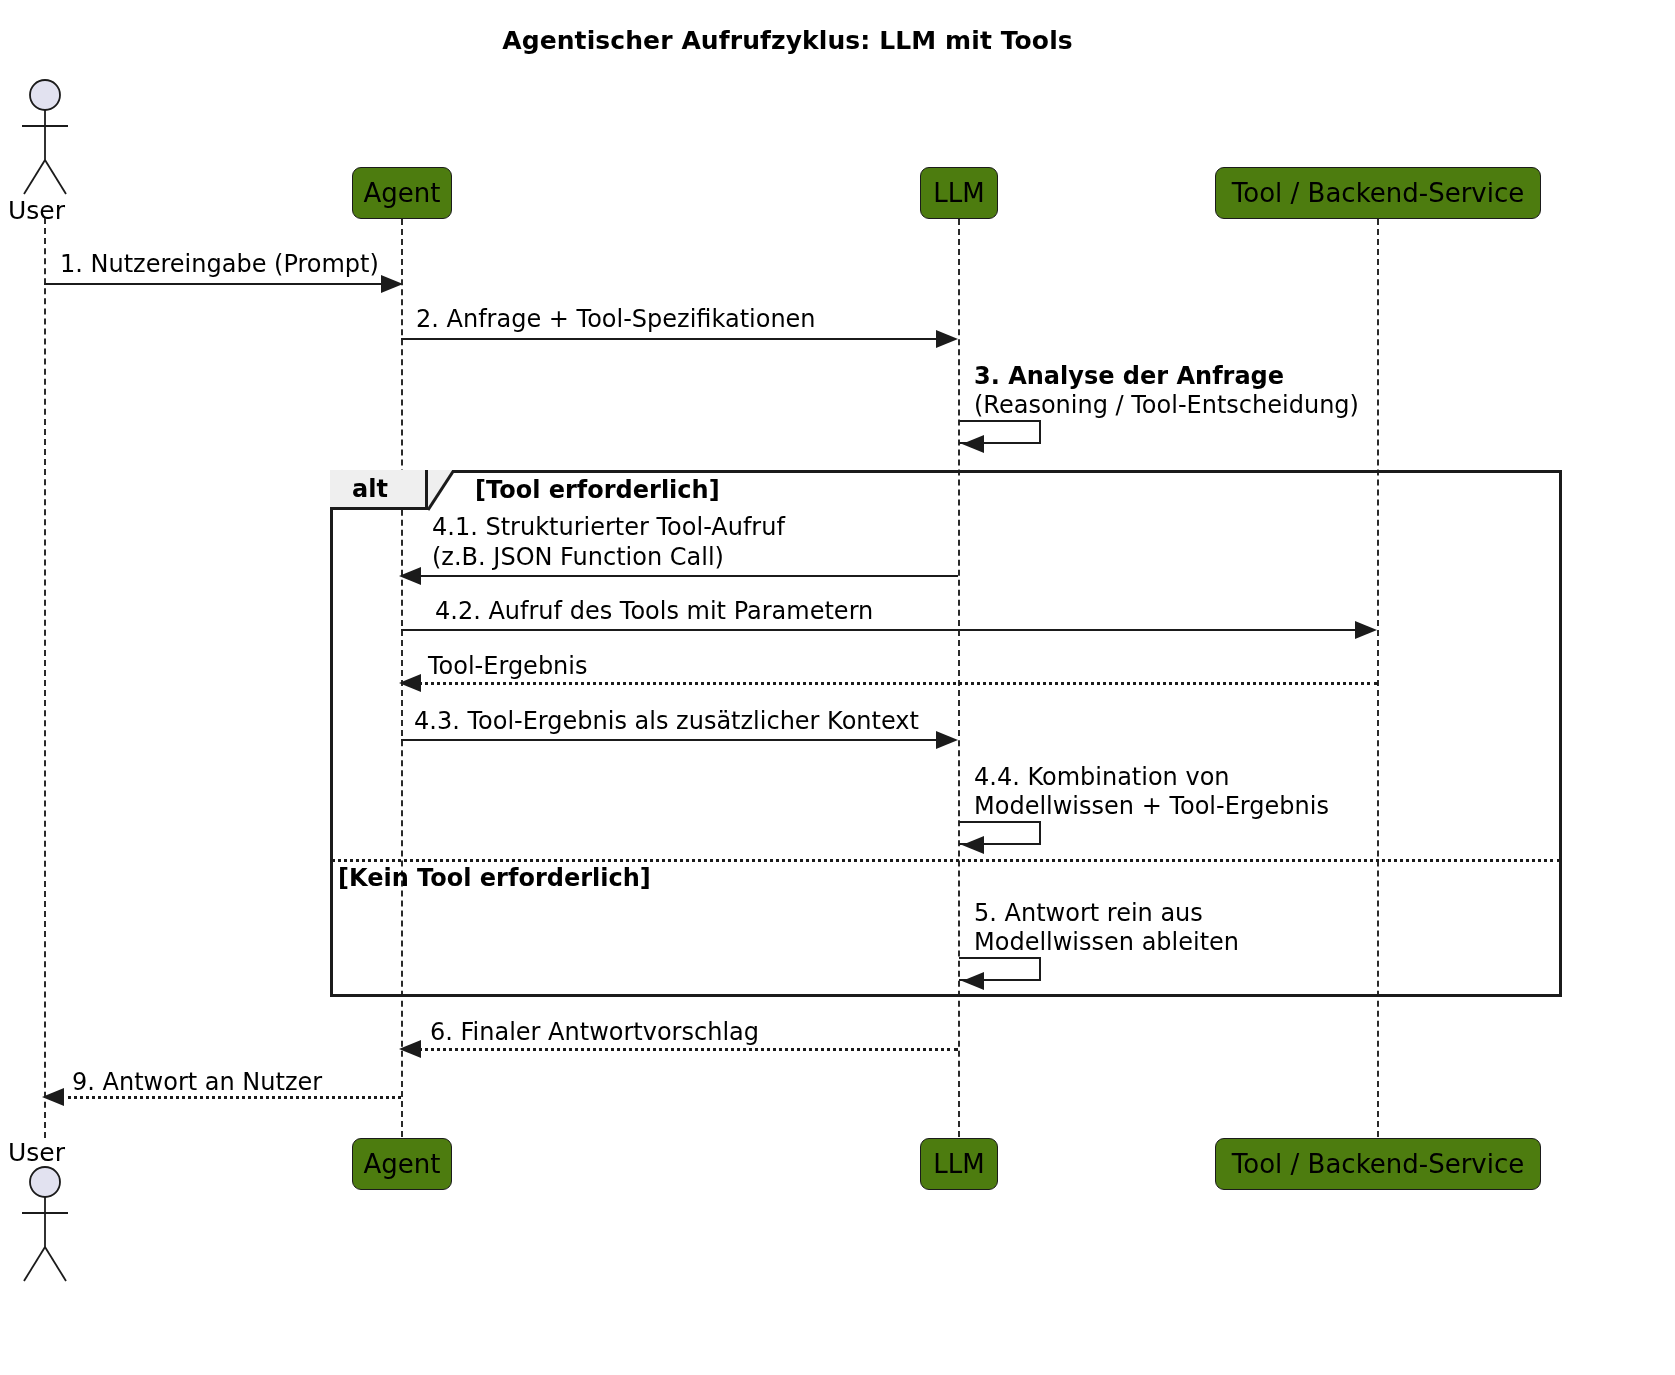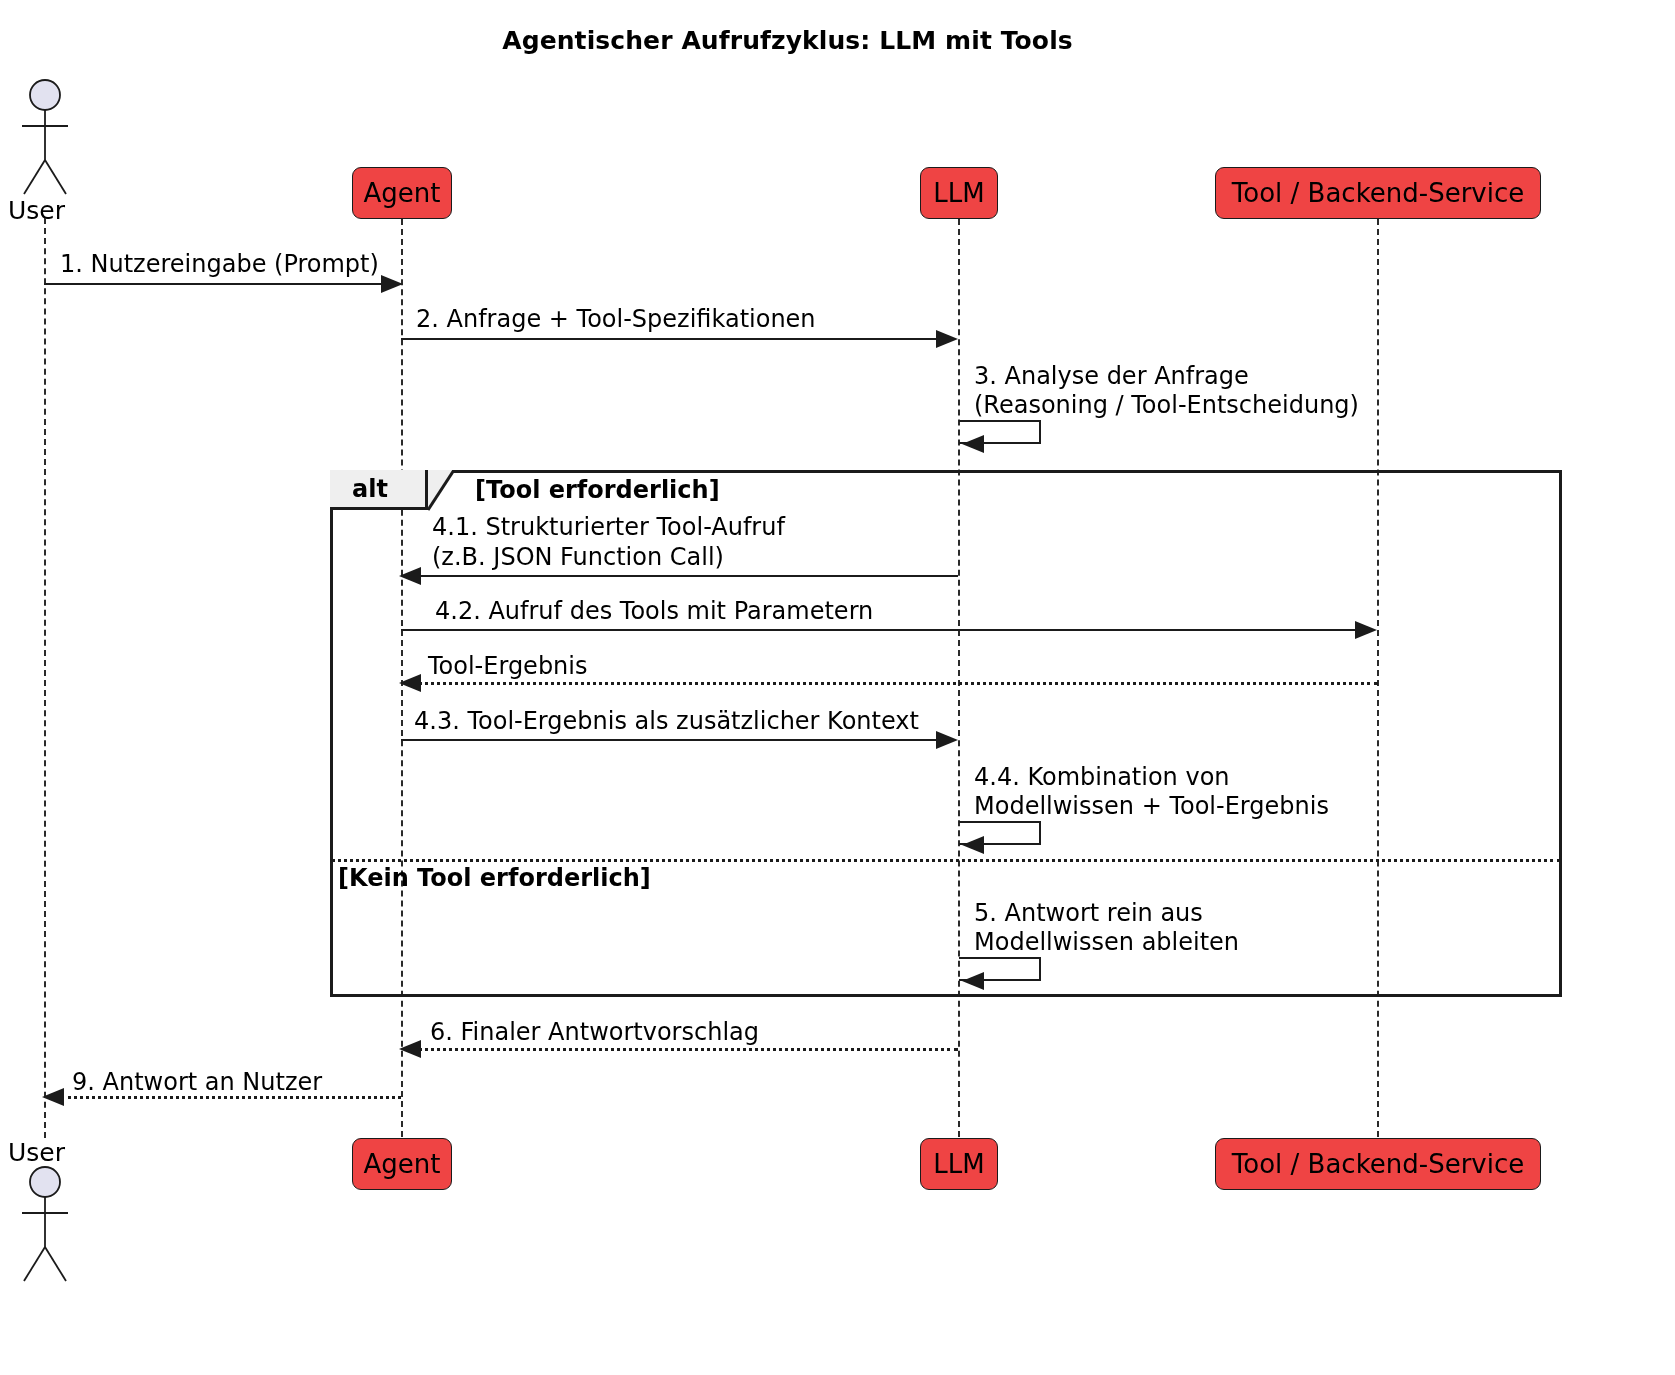--- a/index.html
+++ b/index.html
@@ -26,21 +26,21 @@
     width: 1575px;
     text-align: center;
     font-size: 25px;
     font-weight: bold;
     letter-spacing: 0.1px;
   }
   
   .lifebox {
     position: absolute;
     box-sizing: border-box;
-    background: #ef4444;
+    background: #4d7c0f;
     border: 1.5px solid #1b1b1b;
     border-radius: 9px;
     display: flex;
     align-items: center;
     justify-content: center;
     font-size: 26px;
     line-height: 1;
     white-space: nowrap;
   }
   
@@ -170,21 +170,21 @@
   <div class="lifeline" style="left:1377px; top:219px; height:918px;"></div>
 
   <div class="msg-label" style="left:60px; top:250px;">1. Nutzereingabe (Prompt)</div>
   <div class="arrow-line arrow-solid" style="left:44px; top:283px; width:340px;"></div>
   <div class="head head-right" style="left:381px; top:275px;"></div>
 
   <div class="msg-label" style="left:416px; top:305px;">2. Anfrage + Tool-Spezifikationen</div>
   <div class="arrow-line arrow-solid" style="left:401px; top:338px; width:538px;"></div>
   <div class="head head-right" style="left:936px; top:330px;"></div>
 
-  <div class="msg-label" style="left:974px; top:362px;">3. Analyse der Anfrage</div>
+  <div class="msg-label" style="left:974px; top:362px;font-weight:bold;">3. Analyse der Anfrage</div>
   <div class="msg-label" style="left:974px; top:391px;">(Reasoning / Tool-Entscheidung)</div>
   <div class="selfcall" style="left:959px; top:420px; width:82px; height:24px;"></div>
   <div class="head head-left" style="left:962px; top:435px;"></div>
 
   <div class="frag" style="left:330px; top:470px; width:1232px; height:527px;"></div>
 
   <div class="frag-tab" style="left:330px; top:470px; width:98px; height:40px;">
     <span>alt</span>
   </div>
   <div class="frag-tab-notch" style="left:428px; top:470px;">

